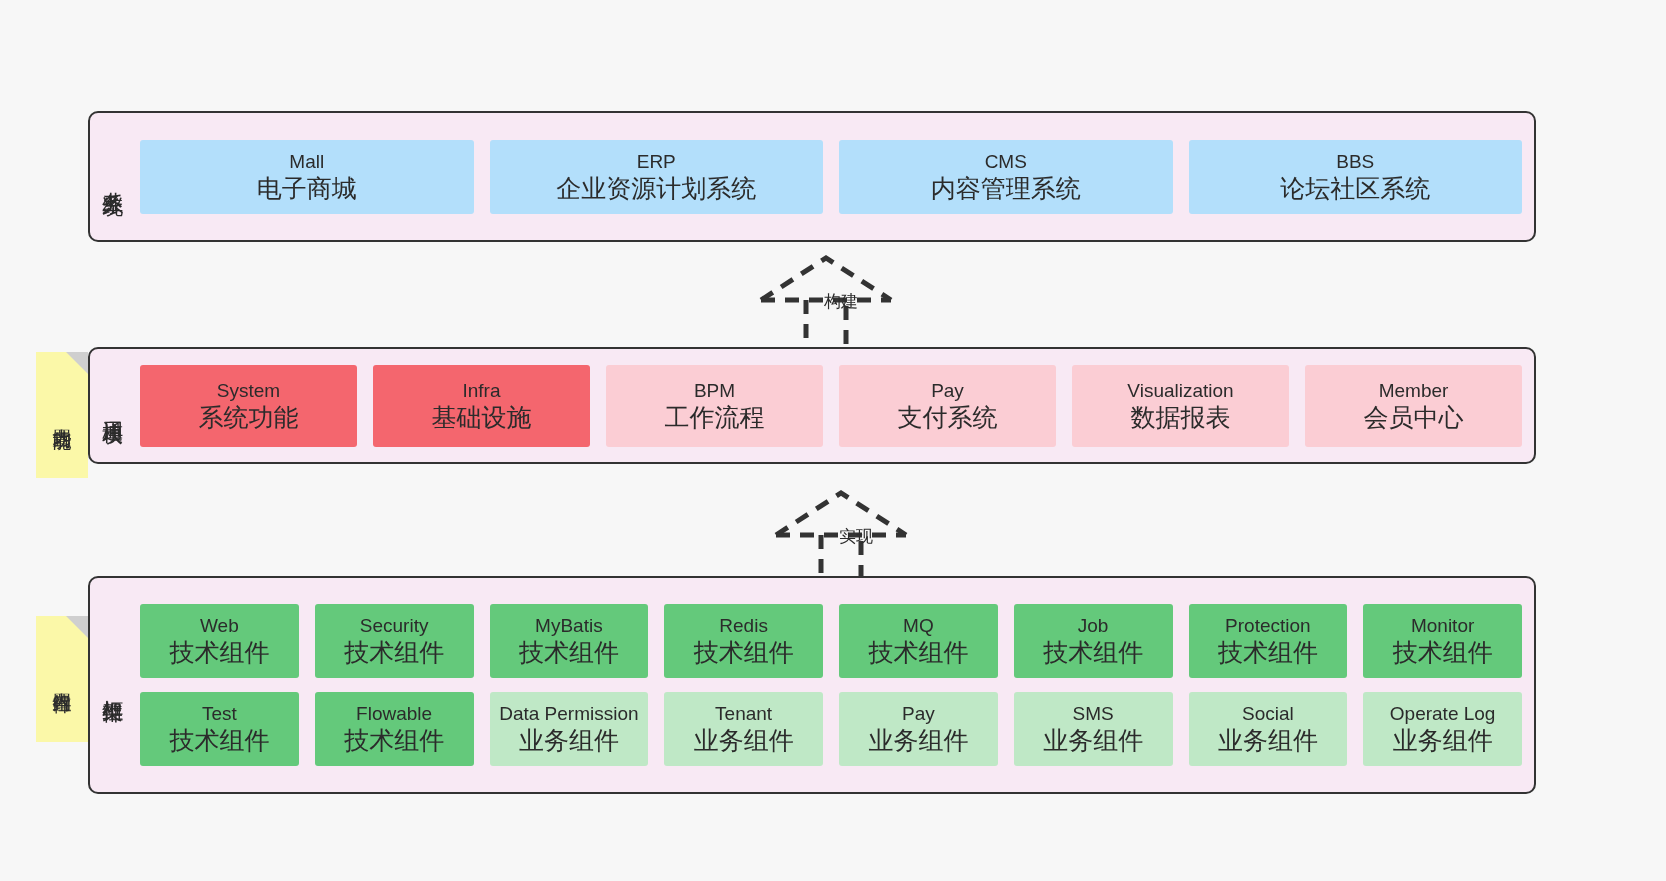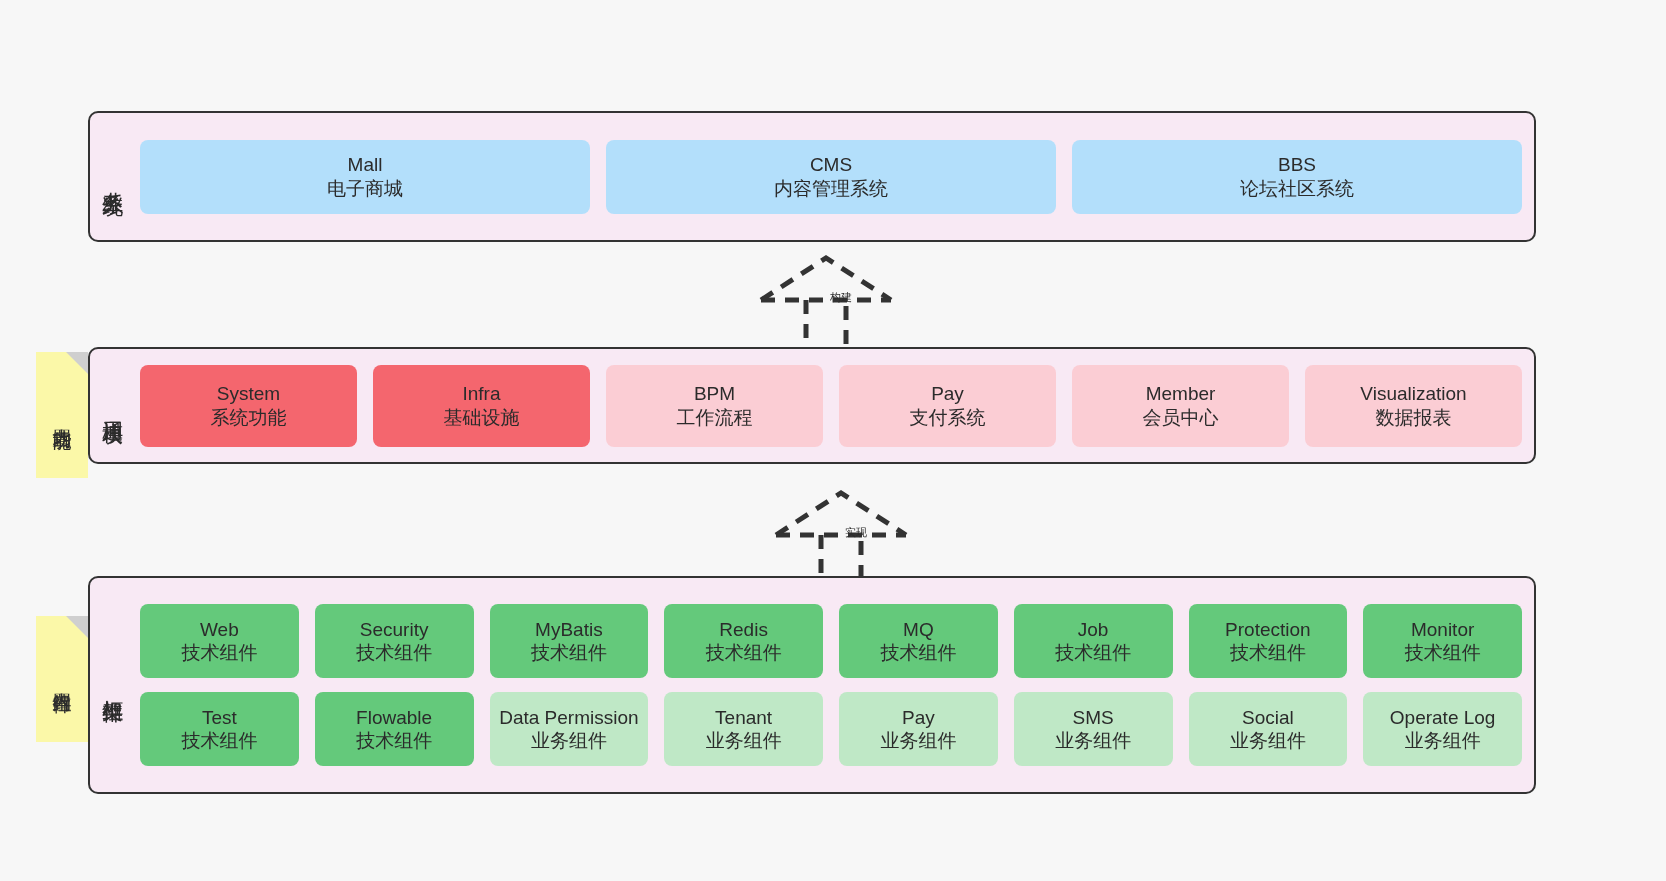--- a/index.html
+++ b/index.html
@@ -66,33 +66,33 @@
     display: flex;
     gap: 16px;
     width: 100%;
     align-items: stretch;
   }
 
   
   .card {
     flex: 1 1 0;
     box-sizing: border-box;
-    border-radius: 8px;
+    border-radius: 3px;
     display: flex;
     flex-direction: column;
     align-items: center;
     justify-content: center;
     text-align: left;
     font-size: 19px;
     line-height: 1.22;
     color: #2b2b2b;
     padding: 4px 6px;
   }
   .card .t-en { font-size: 19px; }
-  .card .t-cn { font-size: 19px; }
+  .card .t-cn { font-size: 25px; }
 
   .card.blue        { background: #b3dffb; height: 74px; }
   .card.red         { background: #f4666e; height: 82px; }
   .card.pink        { background: #fbcdd4; height: 82px; }
   .card.green       { background: #64c97b; height: 74px; }
   .card.greenlight  { background: #bfe8c6; height: 74px; }
 
   
   #layer-business { left: 88px;  top: 111px; width: 1448px; height: 131px; }
   #layer-modules  { left: 88px;  top: 347px; width: 1448px; height: 117px; }
@@ -135,39 +135,43 @@
   #arrow-build   { left: 741px; top: 252px; }
   #arrow-realize { left: 756px; top: 487px; }
 
   .arrow-wrap svg { display: block; }
 
   .arrow-label {
     position: absolute;
     left: 50%;
     transform: translateX(-50%);
     top: 38px;
-    font-size: 11px;
+    font-size: 17px;
     color: #2b2b2b;
     background: transparent;
     padding: 0 2px;
     white-space: nowrap;
   }
 </style>
 </head>
 <body>
 
 <div class="canvas">
 
   <div class="layer" id="layer-business">
     <div class="layer-title">业务系统</div>
     <div class="layer-body">
 
       <div class="card blue">
         <span class="t-en">Mall</span>
         <span class="t-cn">电子商城</span>
+      </div>
+      <div class="card blue">
+        <span class="t-en">ERP</span>
+        <span class="t-cn">企业资源计划系统</span>
       </div>
       <div class="card blue">
         <span class="t-en">CMS</span>
         <span class="t-cn">内容管理系统</span>
       </div>
       <div class="card blue">
         <span class="t-en">BBS</span>
         <span class="t-cn">论坛社区系统</span>
       </div>
 
@@ -204,26 +208,26 @@
       </div>
       <div class="card pink">
         <span class="t-en">BPM</span>
         <span class="t-cn">工作流程</span>
       </div>
       <div class="card pink">
         <span class="t-en">Pay</span>
         <span class="t-cn">支付系统</span>
       </div>
       <div class="card pink">
+        <span class="t-en">Visualization</span>
+        <span class="t-cn">数据报表</span>
+      </div>
+      <div class="card pink">
         <span class="t-en">Member</span>
         <span class="t-cn">会员中心</span>
-      </div>
-      <div class="card pink">
-        <span class="t-en">Visualization</span>
-        <span class="t-cn">数据报表</span>
       </div>
 
     </div>
   </div>
 
   <div class="arrow-wrap" id="arrow-realize">
     <svg width="200" height="110" viewBox="0 0 200 110" xmlns="http://www.w3.org/2000/svg">
       <g fill="none" stroke="#333333" stroke-width="5" stroke-dasharray="14 10" stroke-linecap="butt">
         <path d="M 20 48 L 85 6 L 150 48"></path>
         <path d="M 20 48 L 150 48"></path>

